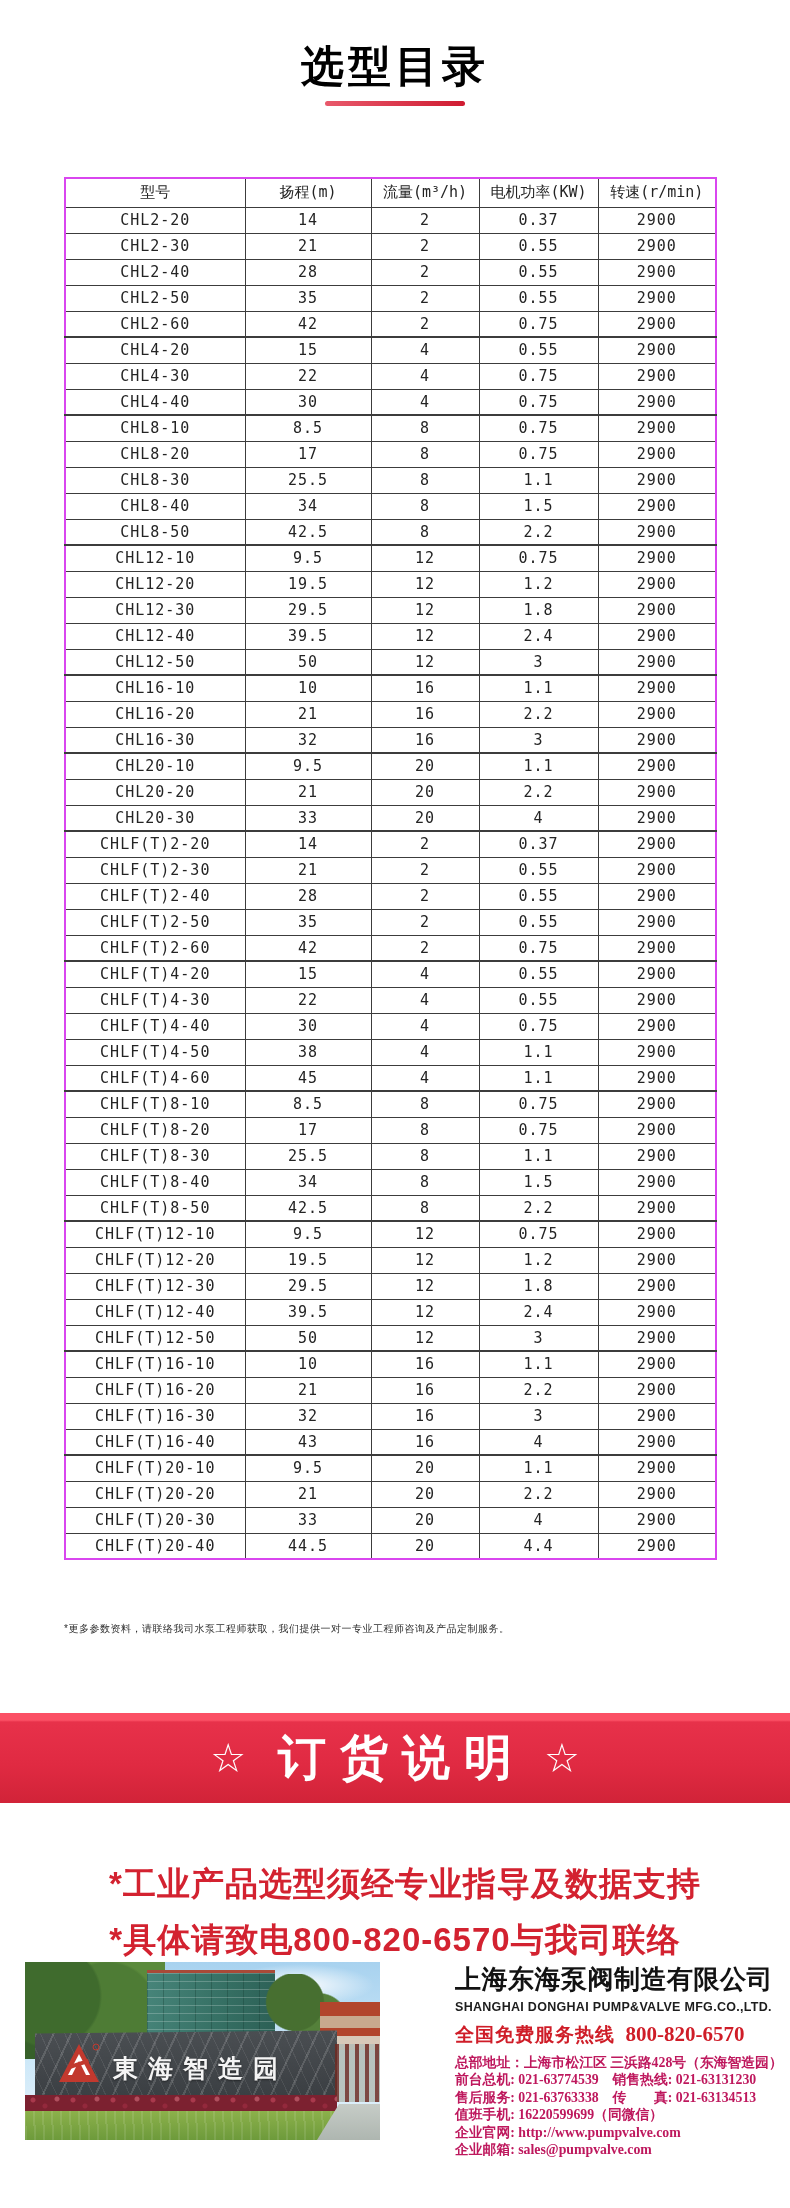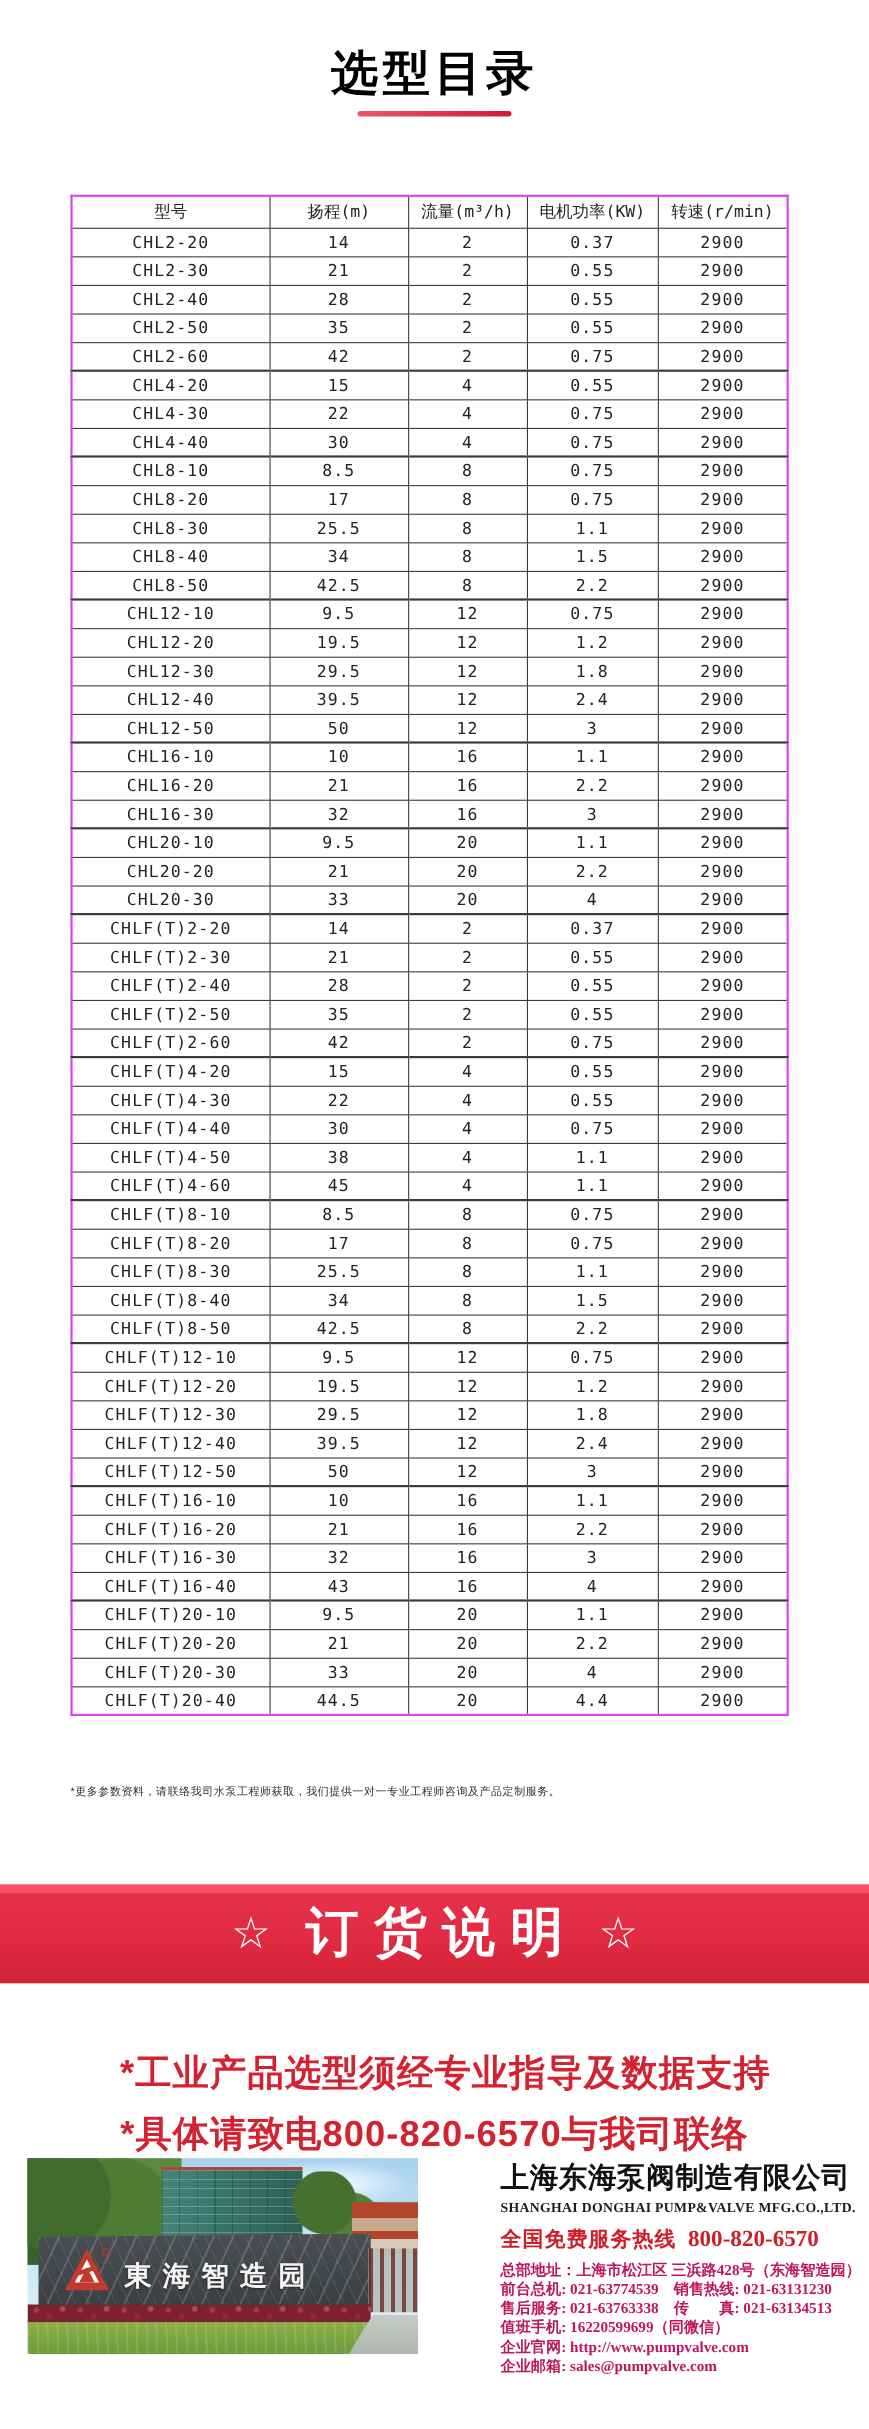--- a/index.html
+++ b/index.html
@@ -140,21 +140,21 @@
     clip-path:polygon(35% 0, 100% 0, 100% 100%, 0 100%);
   }
 
   
   .company-info { position:absolute; left:455px; top:1962px; width:312px; }
   .company-name-cn {
     font-size:26px; font-weight:bold; color:#121212; letter-spacing:0.5px;
     white-space:nowrap;
   }
   .company-name-en {
-    margin-top:3px; font-family:Liberation Serif, serif;
+    margin-top:3px; font-family:Liberation Sans, sans-serif;
     font-size:12.5px; font-weight:bold; color:#1d1d1d; letter-spacing:0.3px;
     white-space:nowrap;
   }
   .hotline { margin-top:8px; color:#cf1d28; font-weight:bold; white-space:nowrap; }
   .hotline .hl-label { font-size:19px; letter-spacing:1px; }
   .hotline .hl-number { font-size:21px; font-family:"Liberation Serif","DejaVu Serif",serif; margin-left:6px; }
   .company-details { margin-top:6px; }
   .company-details .detail-line {
     font-family:"Liberation Serif","DejaVu Serif",serif;
     font-size:13.8px; font-weight:bold; color:#be185d;

